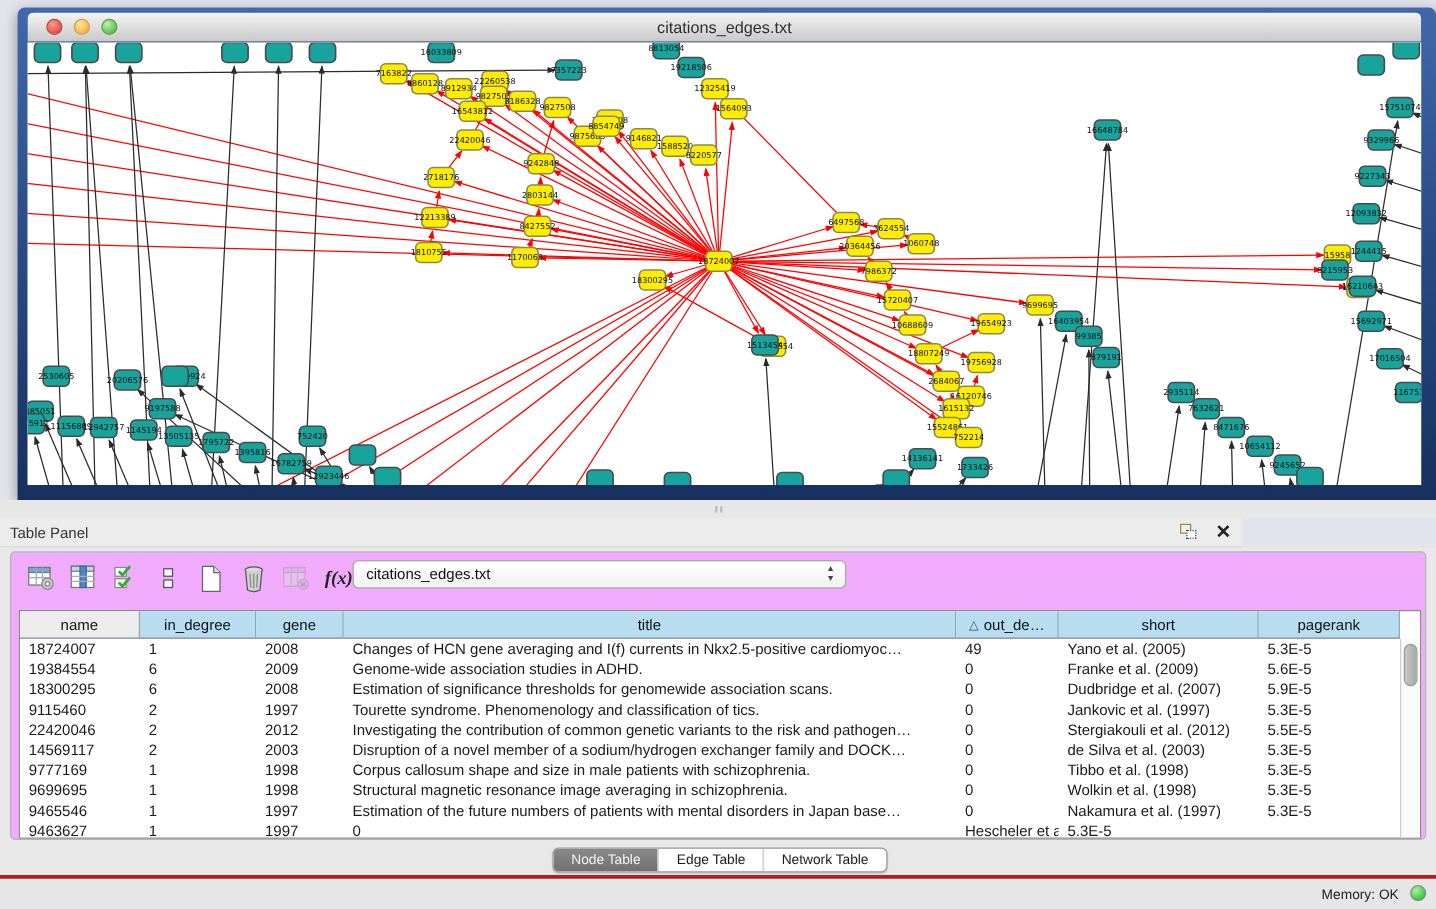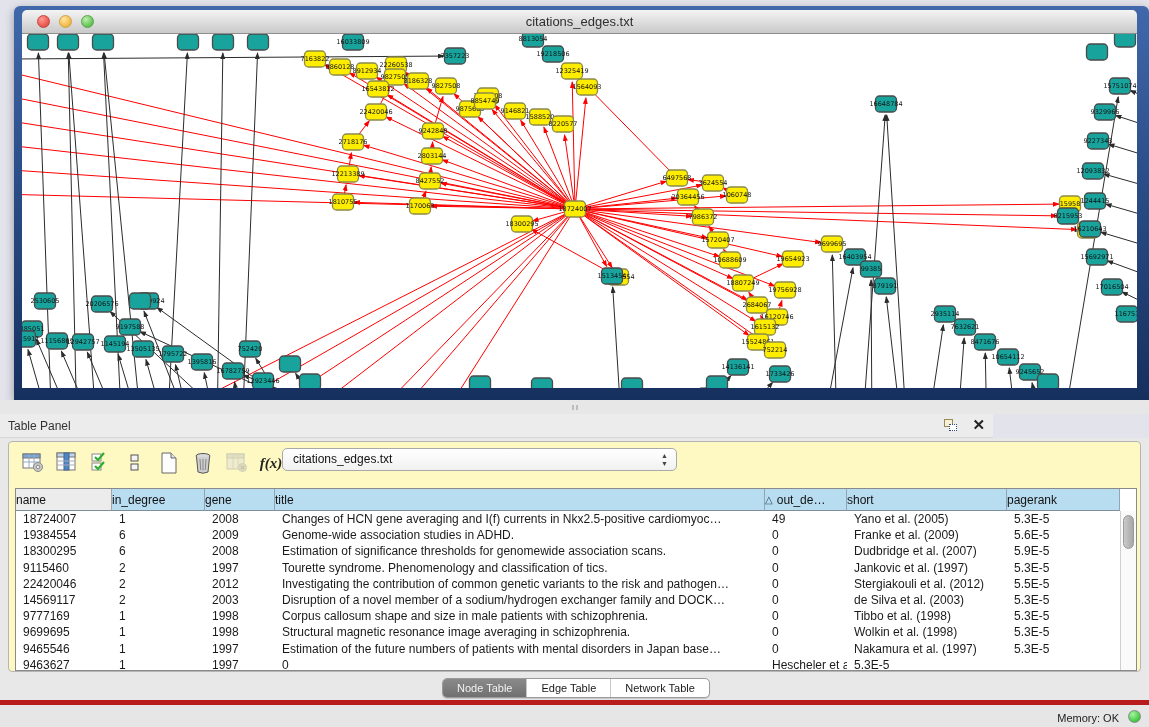--- a/index.html
+++ b/index.html
@@ -27,52 +27,52 @@
 
   
   .panel-header { position:absolute; left:0; top:414px; width:993px; height:24px; background:#ececec; border-bottom:1px solid #d6d6d6; }
   .panel-title { position:absolute; left:8px; top:5px; font-size:12px; color:#333; }
   .float-btn { position:absolute; right:34px; top:4px; width:16px; height:15px; cursor:default; }
   .float-btn .sq1 { position:absolute; left:1px; top:1px; width:9px; height:8px; border:1.5px solid #9a8a4a; background:#f5f0dc; }
   .float-btn .sq2 { position:absolute; left:6px; top:6px; width:8px; height:7px; border:1.5px dotted #35477d; background:#fff; }
   .close-btn { position:absolute; right:8px; top:2px; font-size:15px; font-weight:bold; color:#222; }
 
   .panel-body { position:absolute; left:0; top:438px; width:1149px; height:262px; background:#e8e8e8; }
-  .panel-inner { position:absolute; left:8px; top:3px; width:1133px; height:231px; background:#fef9c3; border:1px solid #b5b5b5; border-radius:4px; }
+  .panel-inner { position:absolute; left:8px; top:3px; width:1133px; height:231px; background:#f0abfc; border:1px solid #b5b5b5; border-radius:4px; }
 
   .toolbar { position:absolute; left:12px; top:6px; height:30px; display:flex; align-items:center; gap:10px; }
   .tool-icon { width:24px; height:24px; display:flex; align-items:center; justify-content:center; }
   .fx { font-family:"Liberation Serif", serif; font-style:italic; font-weight:bold; font-size:15px; color:#222; }
   .dropdown { position:absolute; left:273px; top:6px; width:395px; height:23px; background:linear-gradient(#ffffff,#f1f1f1);
     border:1px solid #a9a9a9; border-radius:5px; font-size:12px; color:#111; line-height:21px; padding-left:10px; }
   .dd-arrows { position:absolute; right:8px; top:3px; font-size:7px; color:#444; line-height:8px; text-align:center; }
 
   
   .tbl { position:absolute; left:6px; top:46px; width:1122px; height:183px; background:#fff; border:1px solid #8a8a8a; overflow:hidden; }
   .tbl-grid { display:grid; grid-template-columns:96px 93px 70px 490px 82px 160px 113px; }
   .th { height:22px; background:#b8ddf1; border-right:1px solid #8fa6b4; border-bottom:1px solid #7e8f9a;
-    font-size:12px; color:#111; display:flex; align-items:center; justify-content:flex-start; }
+    font-size:12px; color:#111; display:flex; align-items:center; justify-content:center; }
   .th.first { background:#ececec; border-right:1px solid #a5a5a5; }
   .sort-tri { font-size:10px; margin-right:4px; color:#2b4a5e; }
   .rows { position:absolute; left:0; top:22px; right:16px; bottom:0; }
   .tr { height:16.2px; font-size:12px; color:#1a1a1a; }
   .td { overflow:hidden; white-space:nowrap; padding-left:7px; line-height:16.2px; }
   .vscroll { position:absolute; right:0; top:22px; width:16px; bottom:0; background:#fafafa; border-left:1px solid #cfcfcf; }
   .vthumb { position:absolute; left:2px; top:4px; width:11px; height:34px; border-radius:6px;
     background:linear-gradient(90deg,#c9c9c9,#a8a8a8); border:1px solid #9a9a9a; }
 
   
   .tabs { position:absolute; left:433px; top:236px; height:20px; display:flex; border:1px solid #9b9b9b; border-radius:5px;
     overflow:hidden; background:#fff; box-shadow:0 1px 1px rgba(0,0,0,.15); }
   .tab { padding:0 14px; font-size:11px; color:#1a1a1a; line-height:19px; border-right:1px solid #c6c6c6; }
   .tab.sel { background:linear-gradient(#8a8a8a,#707070); color:#f2f2f2; }
   .tab:last-child { border-right:none; }
 
   
-  .statusbar { position:absolute; left:0; top:700px; width:1149px; height:27px; background:#e6e6e6; border-top:5px solid #b91c1c; }
+  .statusbar { position:absolute; left:0; top:700px; width:1149px; height:27px; background:#e6e6e6; border-top:3px solid #b91c1c; }
   .mem { position:absolute; right:30px; top:7px; font-size:11px; color:#222; }
   .mem-dot { position:absolute; right:8px; top:5px; width:13px; height:13px; border-radius:50%;
     background:radial-gradient(circle at 35% 30%,#a9f3a0,#44cc44 65%,#2fae2f); border:1px solid #8a8a8a; }
 </style>
 </head>
 <body>
 
 <div class="net-window">
   <div class="titlebar">
     <span class="traffic t-red"></span>

